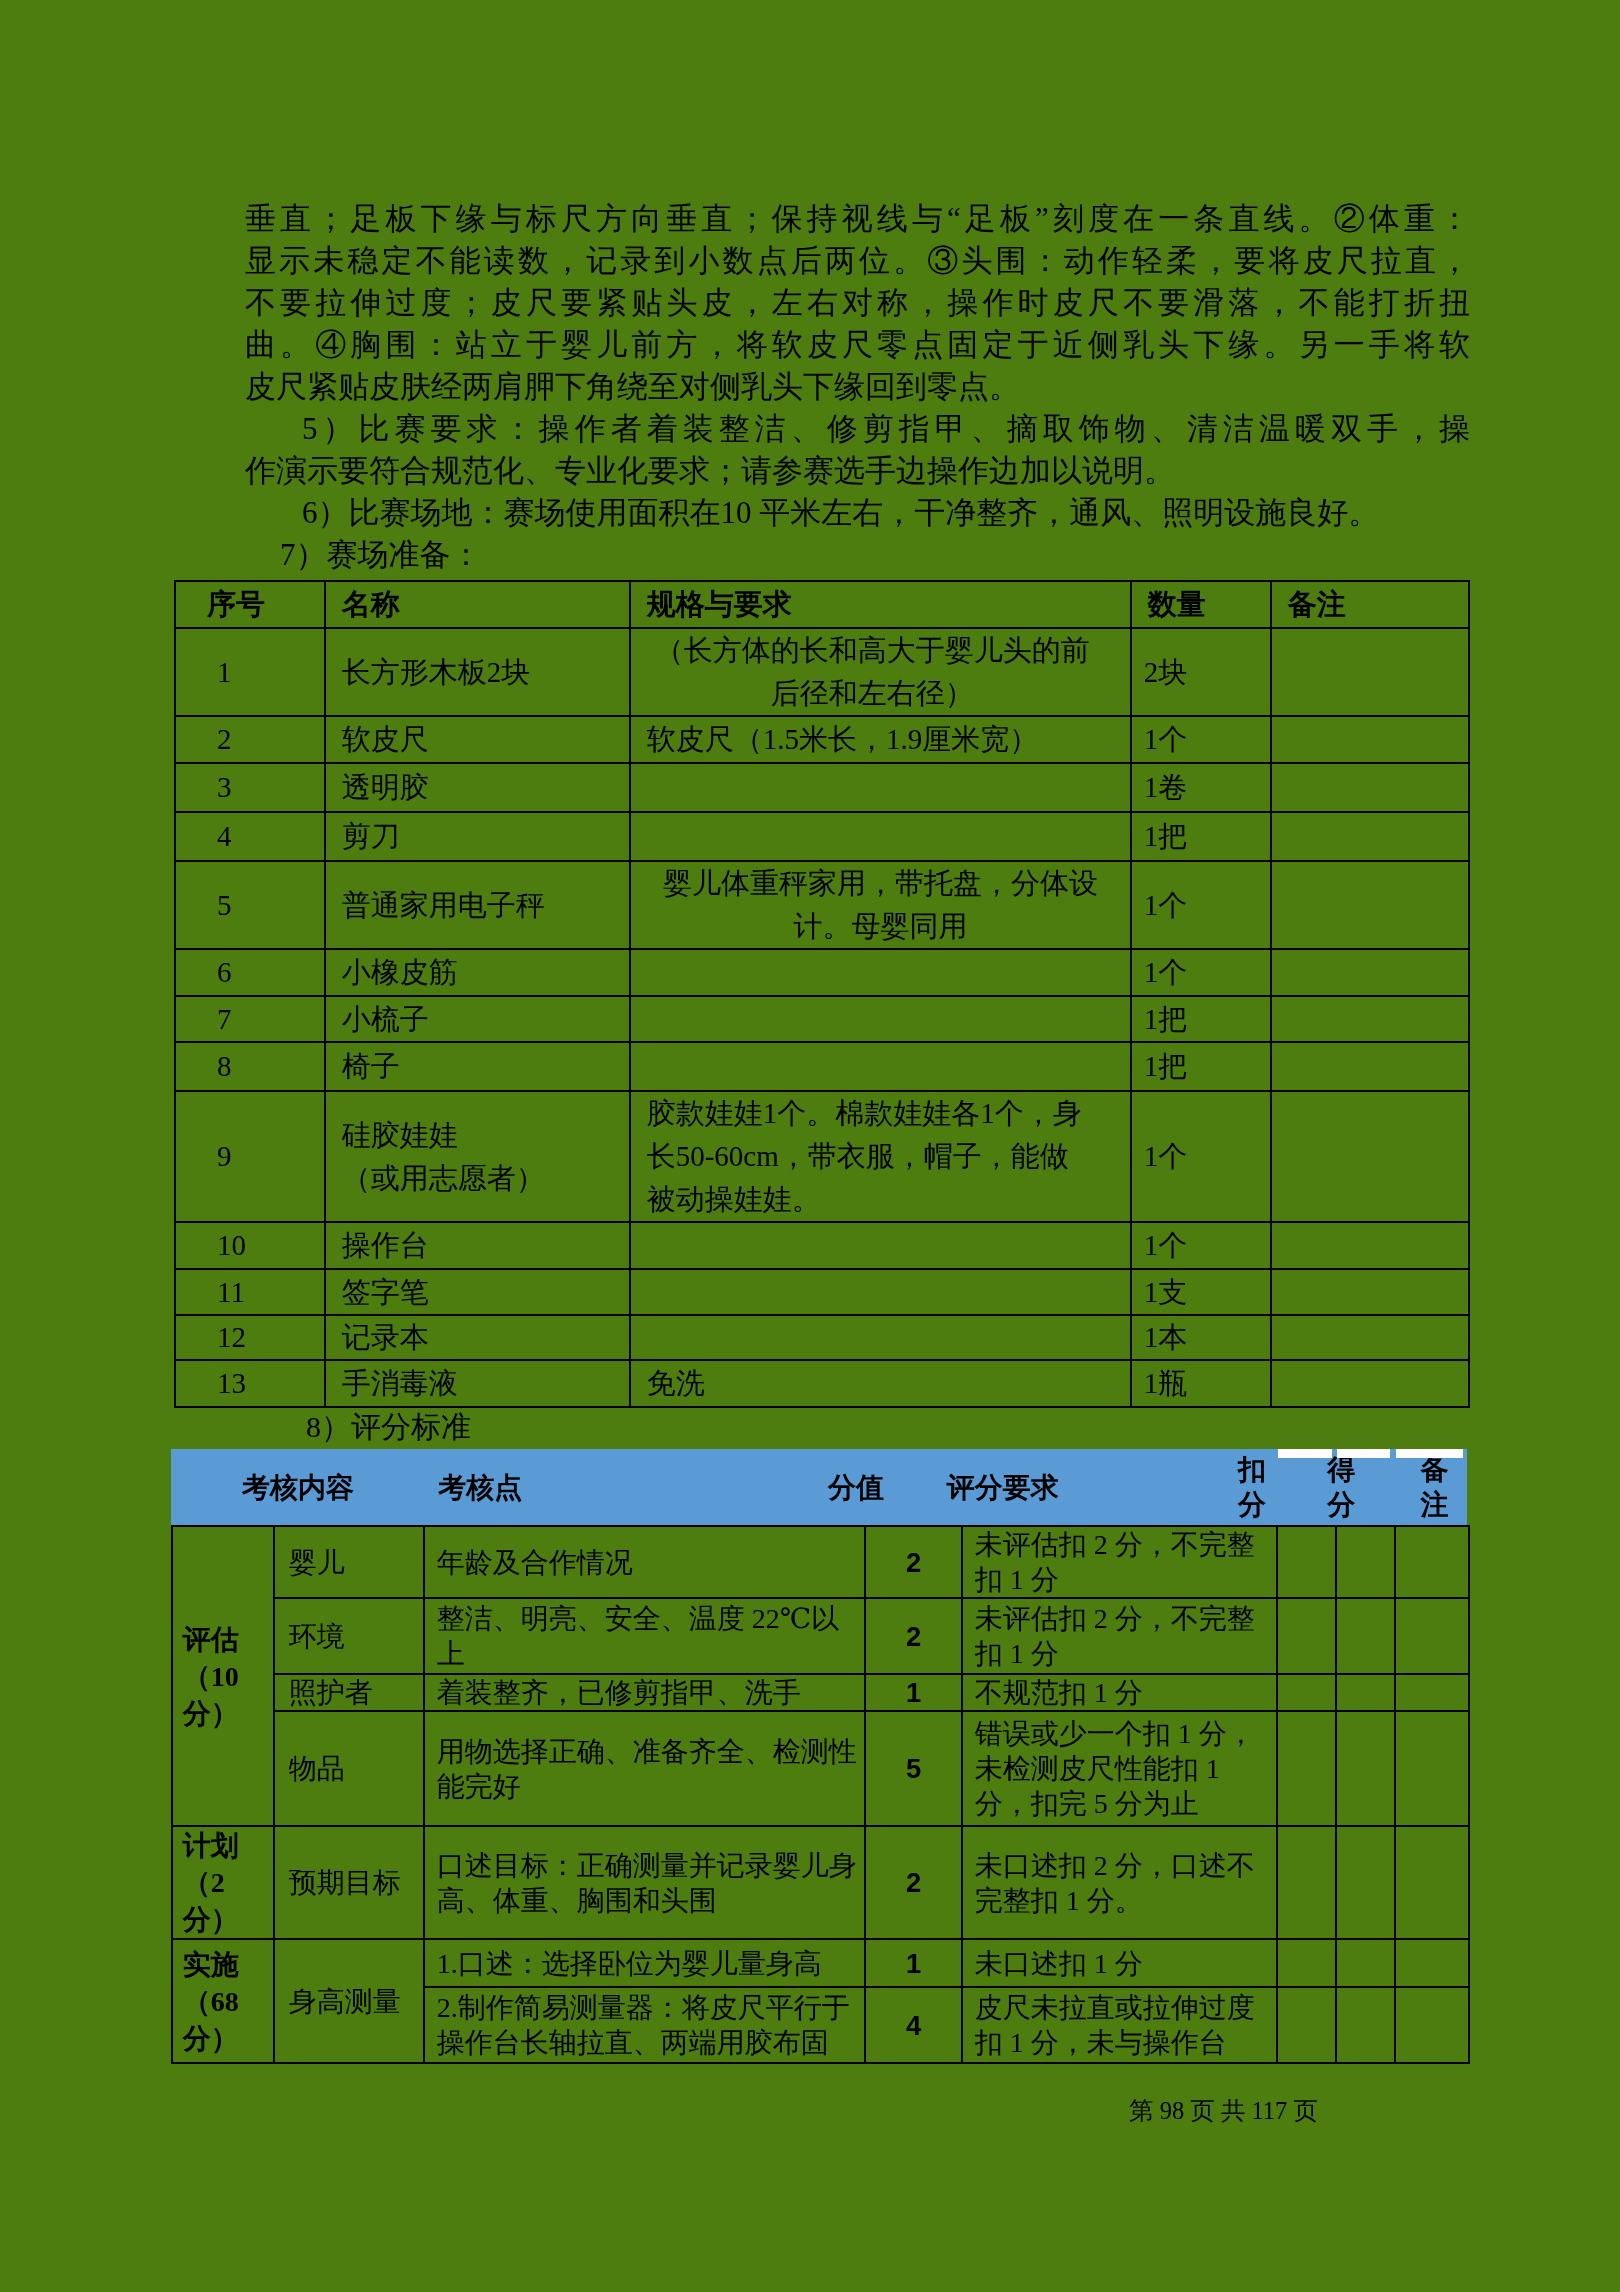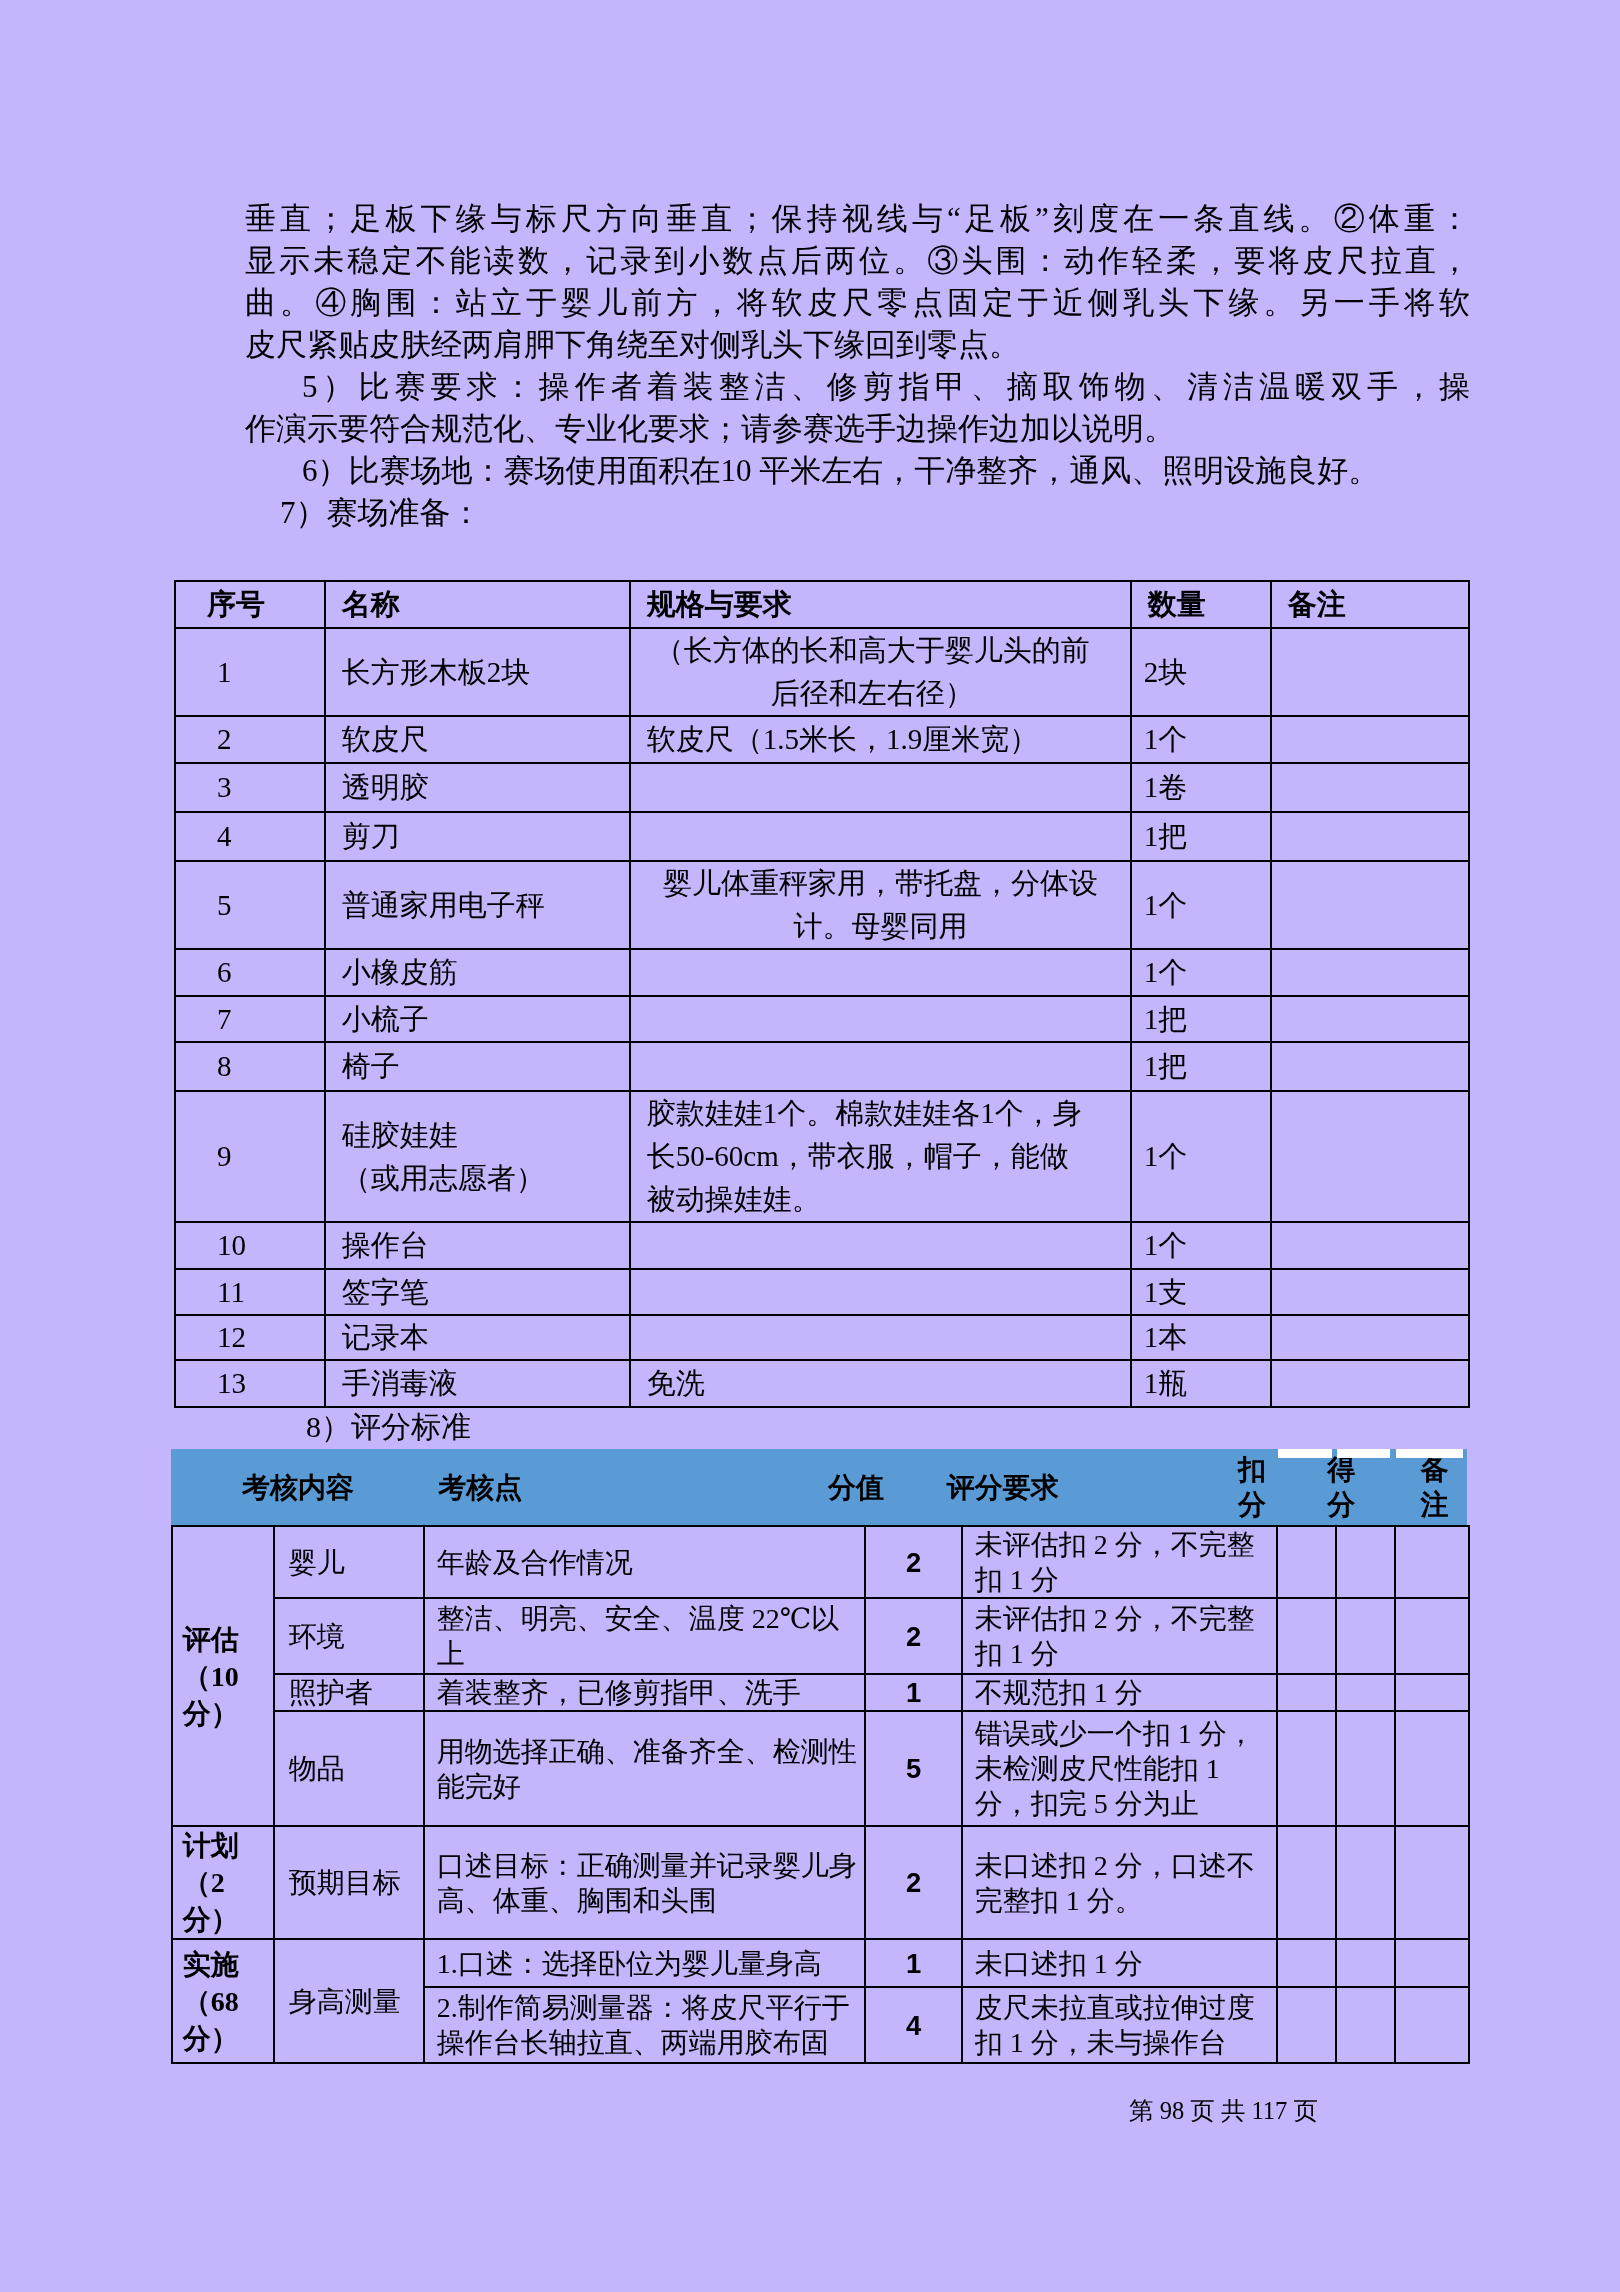--- a/index.html
+++ b/index.html
@@ -1,16 +1,16 @@
 <!DOCTYPE html>
 <html><head>
 <meta charset="utf-8">
 <style>
   html,body{margin:0;padding:0;background:#888;}
-  .page{position:relative;width:1620px;height:2293px;background:#c4b5fd;
+  .page{position:relative;width:1620px;height:2293px;background:#4d7c0f;
         font-family:"Liberation Serif","DejaVu Serif",serif;color:#000;overflow:hidden;}
 
   
   .body-text{position:absolute;left:245px;top:198px;width:1225px;
              font-size:31px;line-height:42px;}
   .tline{white-space:nowrap;}
   .tline.fill{white-space:normal;text-align:justify;text-align-last:justify;}
   .para:nth-child(2) .tline:first-child,
   .para:nth-child(3) .tline:first-child{text-indent:57px;}
   .para:nth-child(4) .tline:first-child{text-indent:35px;}
@@ -89,20 +89,21 @@
 </style>
 </head>
 <body>
 
 <div class="page">
 
   <div class="body-text">
       <div class="para">
         <div class="tline fill">垂直；足板下缘与标尺方向垂直；保持视线与“足板”刻度在一条直线。②体重：</div>
         <div class="tline fill">显示未稳定不能读数，记录到小数点后两位。③头围：动作轻柔，要将皮尺拉直，</div>
+        <div class="tline fill">不要拉伸过度；皮尺要紧贴头皮，左右对称，操作时皮尺不要滑落，不能打折扭</div>
         <div class="tline fill">曲。④胸围：站立于婴儿前方，将软皮尺零点固定于近侧乳头下缘。另一手将软</div>
         <div class="tline endline">皮尺紧贴皮肤经两肩胛下角绕至对侧乳头下缘回到零点。</div>
       </div>
       <div class="para">
         <div class="tline fill">5）比赛要求：操作者着装整洁、修剪指甲、摘取饰物、清洁温暖双手，操</div>
         <div class="tline endline">作演示要符合规范化、专业化要求；请参赛选手边操作边加以说明。</div>
       </div>
       <div class="para">
         <div class="tline endline">6）比赛场地：赛场使用面积在10 平米左右，干净整齐，通风、照明设施良好。</div>
       </div>

